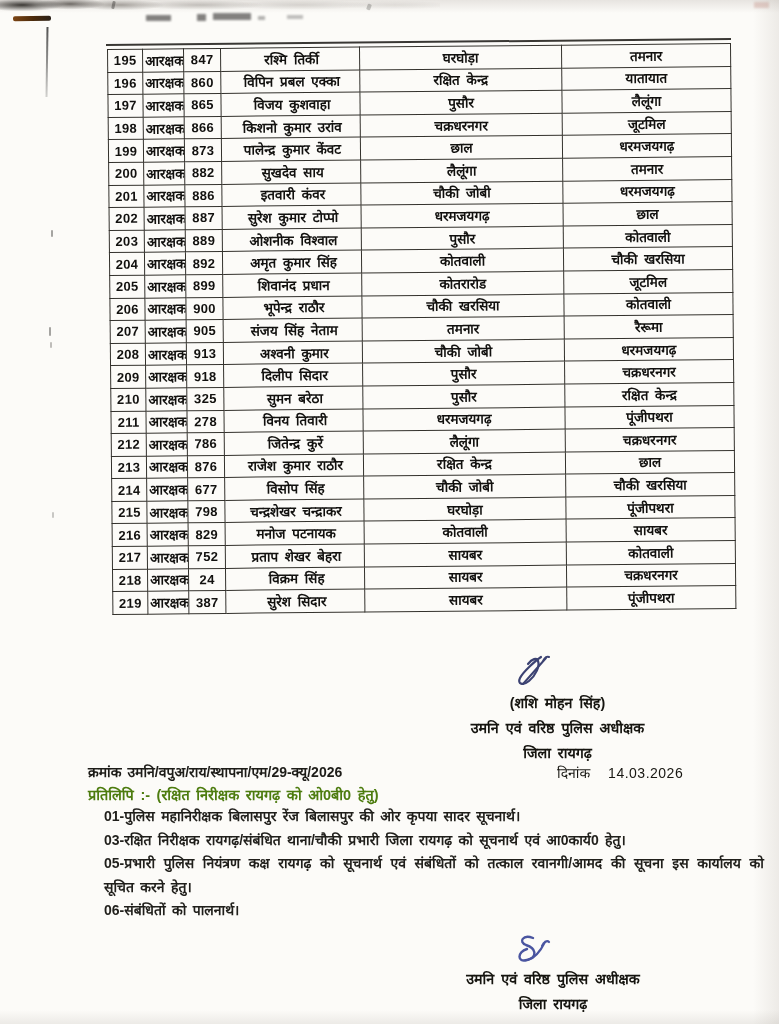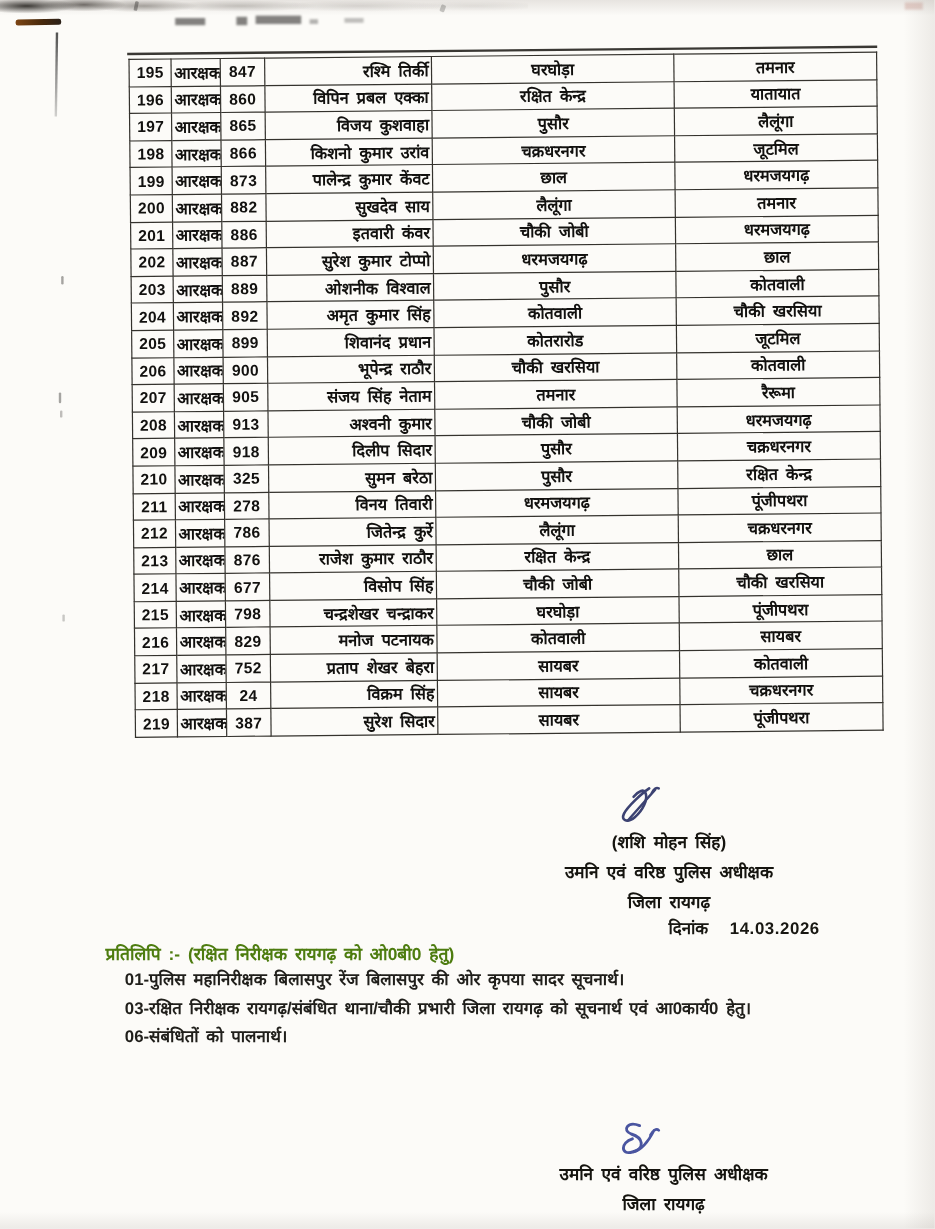--- a/index.html
+++ b/index.html
@@ -41,32 +41,32 @@
     position:absolute; left:107px; top:49px; width:623px;
     border-collapse:collapse; table-layout:fixed;
     transform:rotate(-.55deg); transform-origin:0 0;
   }
   .transfer-table td {
     border:1.3px solid #34322d; height:22.6px; padding:0 2px;
     font-size:13.5px; font-weight:700; color:#12110f;
     text-align:center; vertical-align:middle; overflow:hidden; white-space:nowrap;
     word-spacing:3px;
   }
-  .transfer-table td.c-name { text-align:right; padding-left:5px; }
+  .transfer-table td.c-name { text-align:center; padding-left:5px; }
   .transfer-table td.c-sno, .transfer-table td.c-number { font-size:13px; letter-spacing:.3px; }
   col.w-sno{width:35px} col.w-rank{width:41px} col.w-number{width:37px}
   col.w-name{width:139px} col.w-from{width:202px} col.w-to{width:169px}
   
   .sig { position:absolute; }
   .sig path { fill:none; stroke-linecap:round; stroke-linejoin:round; }
   .sig-block { position:absolute; text-align:center; font-weight:700; color:#15140f; }
   .sig-line { font-size:14.3px; line-height:25px; word-spacing:3px; }
   .ref-line { position:absolute; left:88px; top:762px; font-size:14px; font-weight:600;
     word-spacing:2px; color:#1d1c18; }
-  .date-line { position:absolute; left:557px; top:763px; font-size:14px; font-weight:700;
+  .date-line { position:absolute; left:557px; top:763px; font-size:14px; font-weight:400;
     color:#181712; }
   .date-line .val { margin-left:14px; letter-spacing:.5px; }
   .copy-heading { position:absolute; left:88px; top:784px; font-size:14.5px;
     font-weight:700; color:#4d7c0f; word-spacing:2.5px; }
   .copy-items { position:absolute; left:104px; top:805px; width:660px; }
   .copy-item { font-size:14px; font-weight:600; color:#201f1b; line-height:23.6px;
     word-spacing:2.5px; text-align:justify; }
 </style>
 </head>
 <body>
@@ -309,29 +309,31 @@
   <svg class="sig" style="left:510px;top:651px;" width="52" height="40" viewBox="0 0 52 40">
     <path d="M31 6 C25 10 13 21 10 27 C7 33 13 35 19 30 C26 24 30 15 28 10 C27 6 22 8 18 13" stroke="#3c4272" stroke-width="2.2"></path>
     <path d="M13 33 L36 7 M33 10 C35 6 37 5 39 6" stroke="#3c4272" stroke-width="2"></path>
   </svg>
   <div class="sig-block" style="left:445px;top:691px;width:225px;">
     <div class="sig-line">(शशि मोहन सिंह)</div>
     <div class="sig-line">उमनि एवं वरिष्ठ पुलिस अधीक्षक</div>
     <div class="sig-line">जिला रायगढ़</div>
   </div>
 
+  <div class="ref-line">क्रमांक उमनि/वपुअ/राय/स्थापना/एम/29-क्यू/2026</div>
   <div class="date-line">
     <span>दिनांक</span>
     <span class="val">14.03.2026</span>
   </div>
 
   <div class="copy-heading">प्रतिलिपि :- (रक्षित निरीक्षक रायगढ़ को ओ0बी0 हेतु)</div>
   <div class="copy-items">
       <div class="copy-item">01-पुलिस महानिरीक्षक बिलासपुर रेंज बिलासपुर की ओर कृपया सादर सूचनार्थ।</div>
       <div class="copy-item">03-रक्षित निरीक्षक रायगढ़/संबंधित थाना/चौकी प्रभारी जिला रायगढ़ को सूचनार्थ एवं आ0कार्य0 हेतु।</div>
+      <div class="copy-item">05-प्रभारी पुलिस नियंत्रण कक्ष रायगढ़ को सूचनार्थ एवं संबंधितों को तत्काल रवानगी/आमद की सूचना इस कार्यालय को सूचित करने हेतु।</div>
       <div class="copy-item">06-संबंधितों को पालनार्थ।</div>
     </div>
 
   <svg class="sig" style="left:508px;top:933px;" width="46" height="36" viewBox="0 0 46 36">
     <path d="M25 5 C15 1 10 9 18 12 C28 15 30 24 19 27 C9 30 9 19 19 16" stroke="#4a55a0" stroke-width="2.4"></path>
     <path d="M20 27 C27 25 33 17 37 9 M34 13 C36 9 39 7 41 9" stroke="#4a55a0" stroke-width="2.2"></path>
   </svg>
   <div class="sig-block" style="left:443px;top:967px;width:220px;">
     <div class="sig-line">उमनि एवं वरिष्ठ पुलिस अधीक्षक</div>
     <div class="sig-line">जिला रायगढ़</div>

